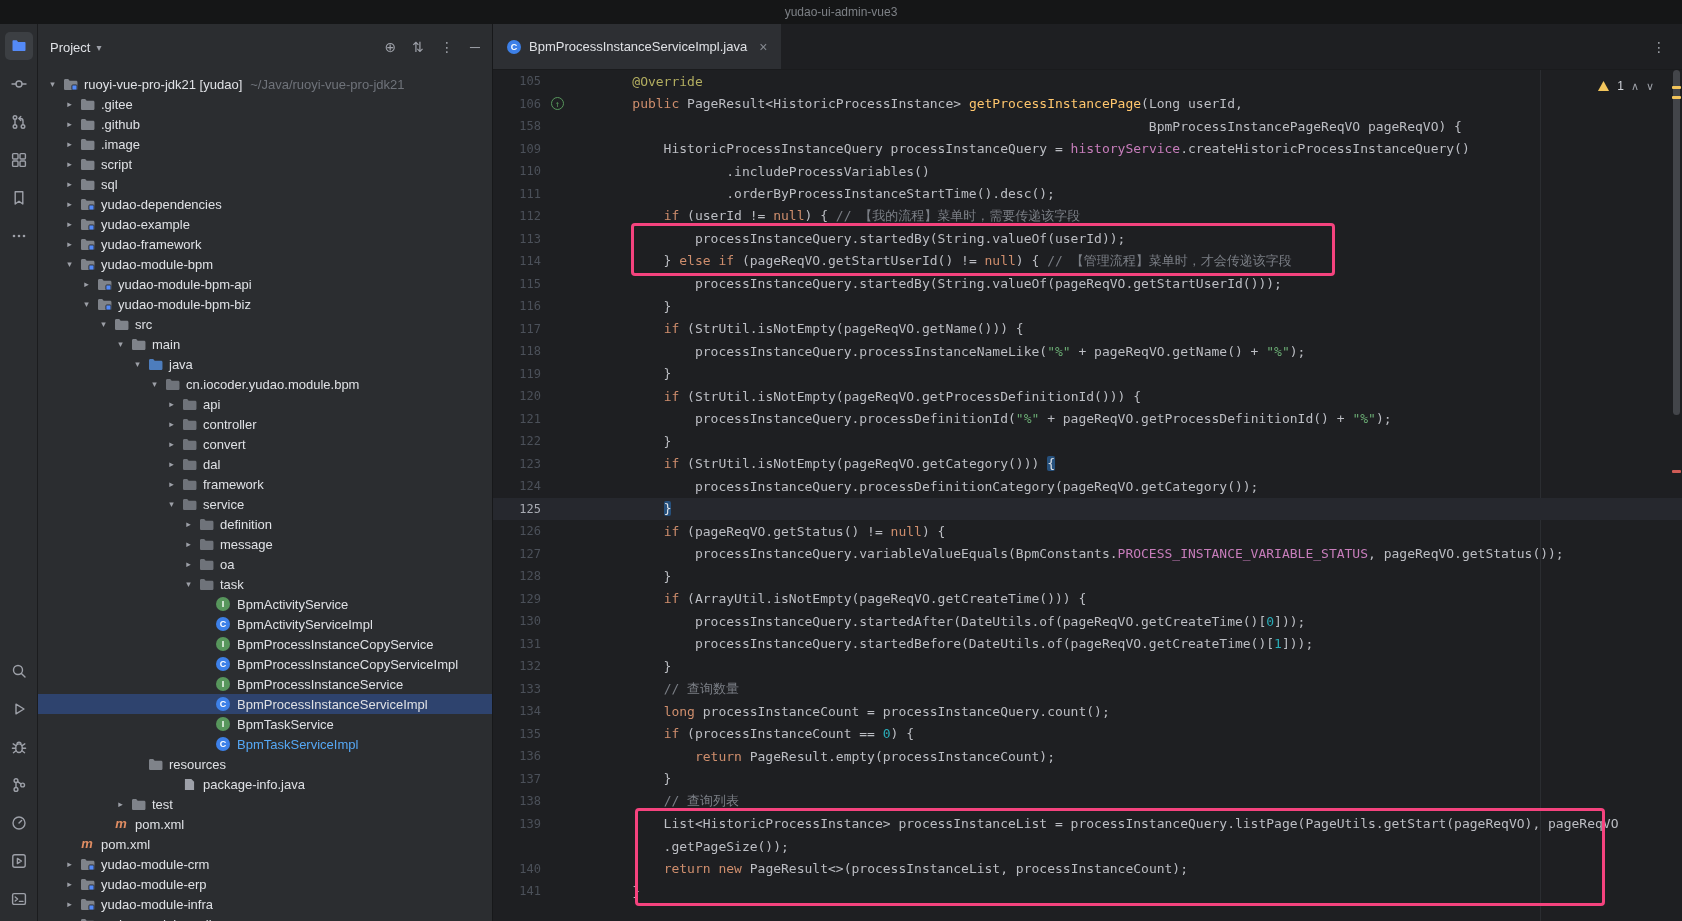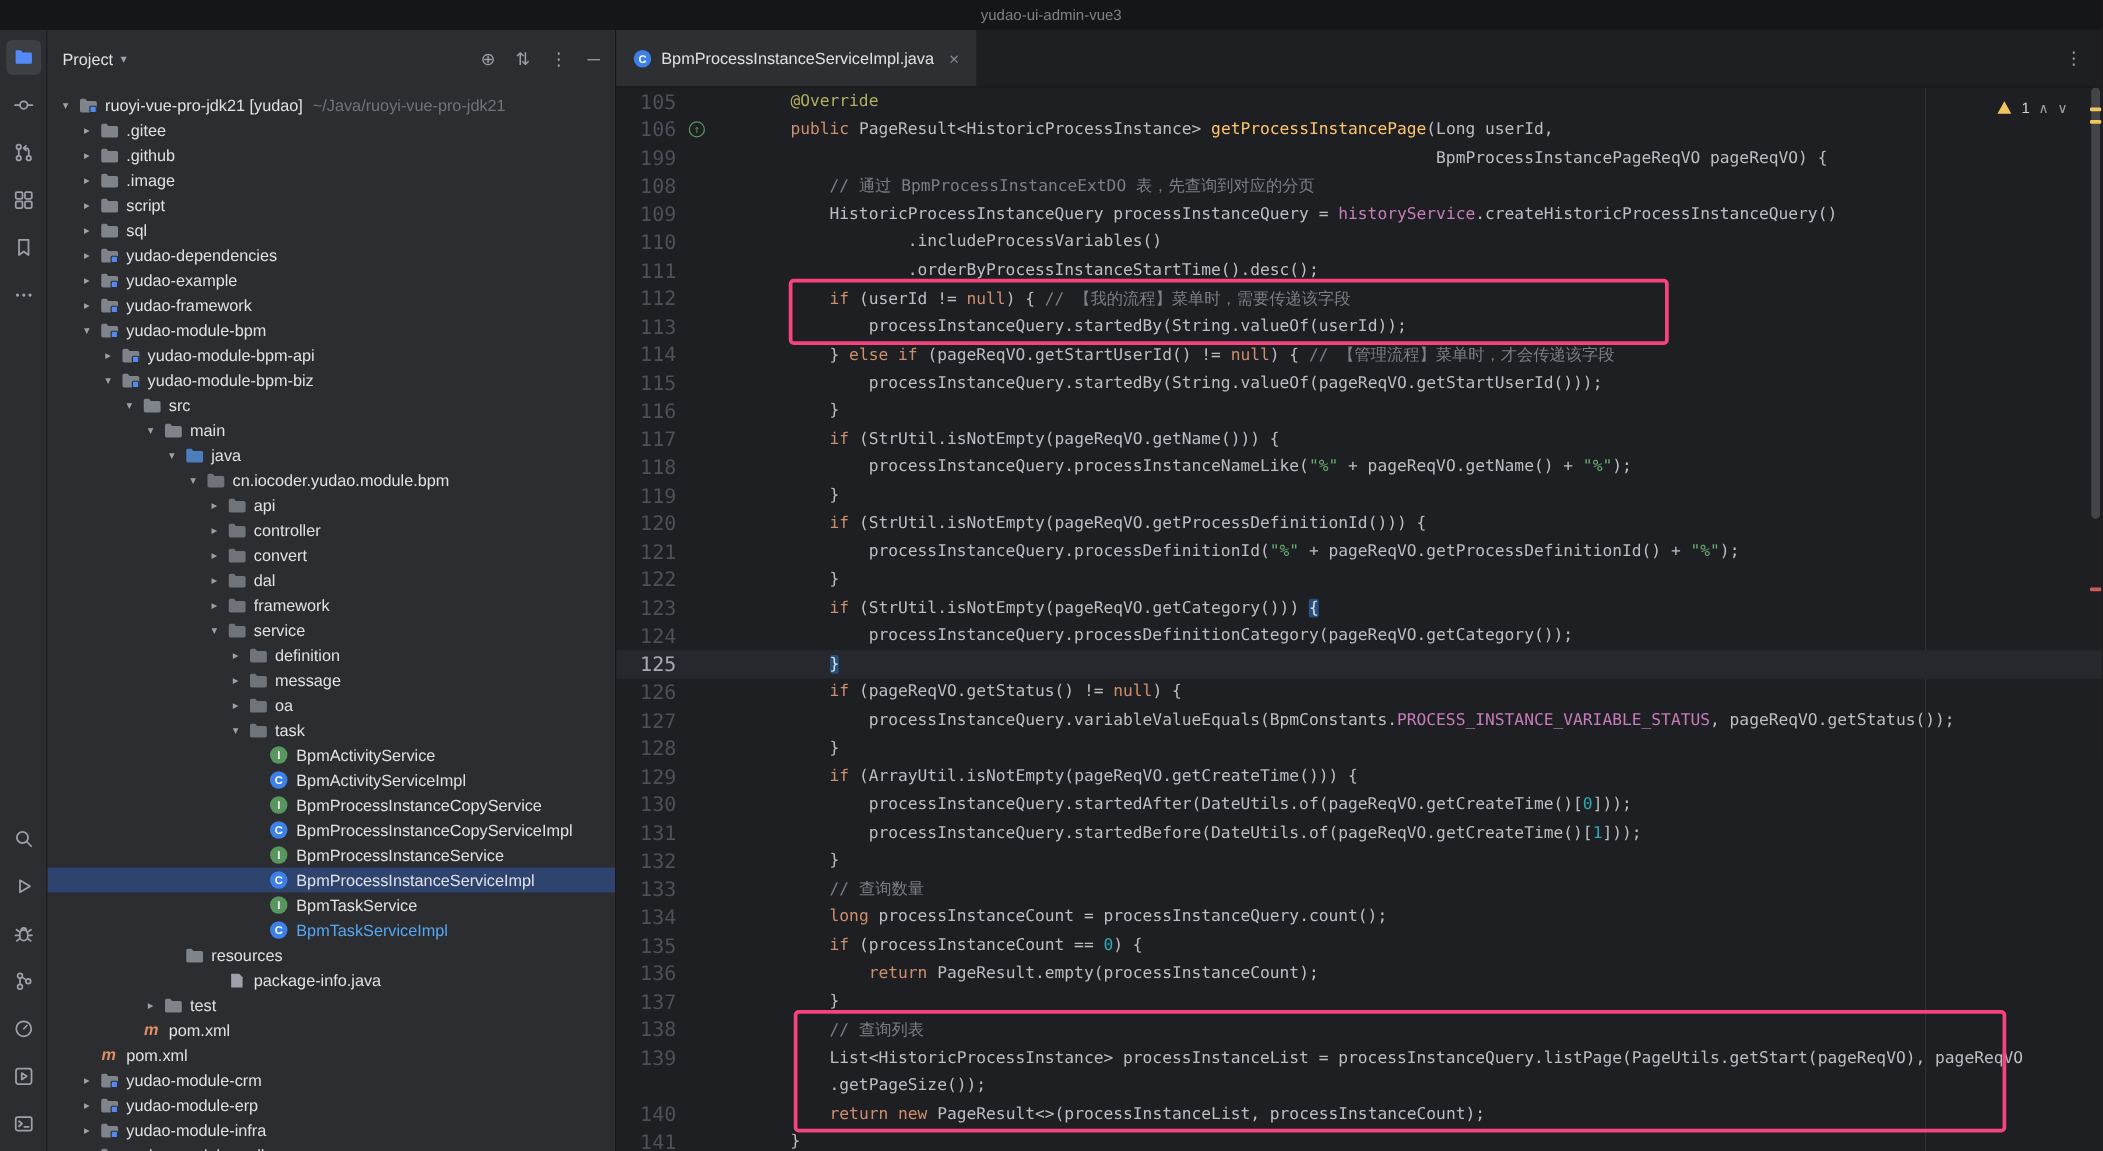--- a/index.html
+++ b/index.html
@@ -37,21 +37,21 @@
   
   .editor{flex:1;display:flex;flex-direction:column;min-width:0;background:#1e1f22}
   .tabbar{height:46px;flex:none;display:flex;align-items:stretch;background:#1e1f22;border-bottom:1px solid #1a1b1d}
   .tab{display:flex;align-items:center;gap:8px;padding:0 14px;background:#2d2f33;color:#dfe1e5;font-size:13px;cursor:pointer}
   .tab-close{color:#868a91;font-size:14px;margin-left:4px;cursor:pointer}
   .tab-kebab{margin-left:auto;align-self:center;color:#9da0a8;padding:0 16px;font-size:14px;cursor:pointer}
   .code-area{flex:1;position:relative;overflow:hidden;font-family:"DejaVu Sans Mono","Liberation Mono",monospace;font-size:13px}
   #code{position:relative;z-index:1}
   .crow{height:22.5px;display:flex;align-items:center;white-space:pre}
   .crow.caret{background:#26282e}
-  .gut{width:48px;flex:none;text-align:right;color:#4b5059;font-size:16px}
+  .gut{width:48px;flex:none;text-align:right;color:#4b5059;font-size:12px}
   .caret .gut{color:#a8abb3}
   .gico{width:60px;flex:none;display:flex;align-items:center;padding-left:10px}
   .ctxt{flex:none}
   .ovr{width:13px;height:13px;border:1.5px solid #57965c;color:#57965c;border-radius:50%;font-size:9px;line-height:10px;display:flex;align-items:center;justify-content:center;cursor:pointer}
   .tk-d{color:#bcbec4}
   .tk-k{color:#cf8e6d}
   .tk-s{color:#6aab73}
   .tk-c{color:#7a7e85}
   .tk-n{color:#2aacb8}
   .tk-f{color:#c77dbb}
@@ -569,22 +569,21 @@
           <span>BpmProcessInstanceServiceImpl.java</span>
           <span class="tab-close">×</span>
         </div>
         <span class="tab-kebab">⋮</span>
       </div>
       <div class="code-area" id="code-area">
         <div class="margin-guide"></div>
         <div id="code">
             <div class="crow"><span class="gut">105</span><span class="gico"></span><span class="ctxt"><span class="tk-d">    </span><span class="tk-a">@Override</span></span></div>
             <div class="crow"><span class="gut">106</span><span class="gico"><span class="ovr">↑</span></span><span class="ctxt"><span class="tk-d">    </span><span class="tk-k">public</span><span class="tk-d"> PageResult&lt;HistoricProcessInstance&gt; </span><span class="tk-m">getProcessInstancePage</span><span class="tk-d">(Long userId,</span></span></div>
-            <div class="crow"><span class="gut">199</span><span class="gico"></span><span class="ctxt"><span class="tk-d">                                                                      BpmProcessInstancePageReqVO pageReqVO) {</span></span></div>
-            <div class="crow"><span class="gut">108</span><span class="gico"></span><span class="ctxt"><span class="tk-d">        </span><span class="tk-c">// 通过 BpmProcessInstanceExtDO 表，先查询到对应的分页</span></span></div>
+            <div class="crow"><span class="gut">158</span><span class="gico"></span><span class="ctxt"><span class="tk-d">                                                                      BpmProcessInstancePageReqVO pageReqVO) {</span></span></div>
             <div class="crow"><span class="gut">109</span><span class="gico"></span><span class="ctxt"><span class="tk-d">        HistoricProcessInstanceQuery processInstanceQuery = </span><span class="tk-f">historyService</span><span class="tk-d">.createHistoricProcessInstanceQuery()</span></span></div>
             <div class="crow"><span class="gut">110</span><span class="gico"></span><span class="ctxt"><span class="tk-d">                .includeProcessVariables()</span></span></div>
             <div class="crow"><span class="gut">111</span><span class="gico"></span><span class="ctxt"><span class="tk-d">                .orderByProcessInstanceStartTime().desc();</span></span></div>
             <div class="crow"><span class="gut">112</span><span class="gico"></span><span class="ctxt"><span class="tk-d">        </span><span class="tk-k">if</span><span class="tk-d"> (userId != </span><span class="tk-k">null</span><span class="tk-d">) { </span><span class="tk-c">// 【我的流程】菜单时，需要传递该字段</span></span></div>
             <div class="crow"><span class="gut">113</span><span class="gico"></span><span class="ctxt"><span class="tk-d">            processInstanceQuery.startedBy(String.</span><span class="tk-i">valueOf</span><span class="tk-d">(userId));</span></span></div>
             <div class="crow"><span class="gut">114</span><span class="gico"></span><span class="ctxt"><span class="tk-d">        } </span><span class="tk-k">else if</span><span class="tk-d"> (pageReqVO.getStartUserId() != </span><span class="tk-k">null</span><span class="tk-d">) { </span><span class="tk-c">// 【管理流程】菜单时，才会传递该字段</span></span></div>
             <div class="crow"><span class="gut">115</span><span class="gico"></span><span class="ctxt"><span class="tk-d">            processInstanceQuery.startedBy(String.</span><span class="tk-i">valueOf</span><span class="tk-d">(pageReqVO.getStartUserId()));</span></span></div>
             <div class="crow"><span class="gut">116</span><span class="gico"></span><span class="ctxt"><span class="tk-d">        }</span></span></div>
             <div class="crow"><span class="gut">117</span><span class="gico"></span><span class="ctxt"><span class="tk-d">        </span><span class="tk-k">if</span><span class="tk-d"> (StrUtil.</span><span class="tk-i">isNotEmpty</span><span class="tk-d">(pageReqVO.getName())) {</span></span></div>
             <div class="crow"><span class="gut">118</span><span class="gico"></span><span class="ctxt"><span class="tk-d">            processInstanceQuery.processInstanceNameLike(</span><span class="tk-s">"%"</span><span class="tk-d"> + pageReqVO.getName() + </span><span class="tk-s">"%"</span><span class="tk-d">);</span></span></div>

